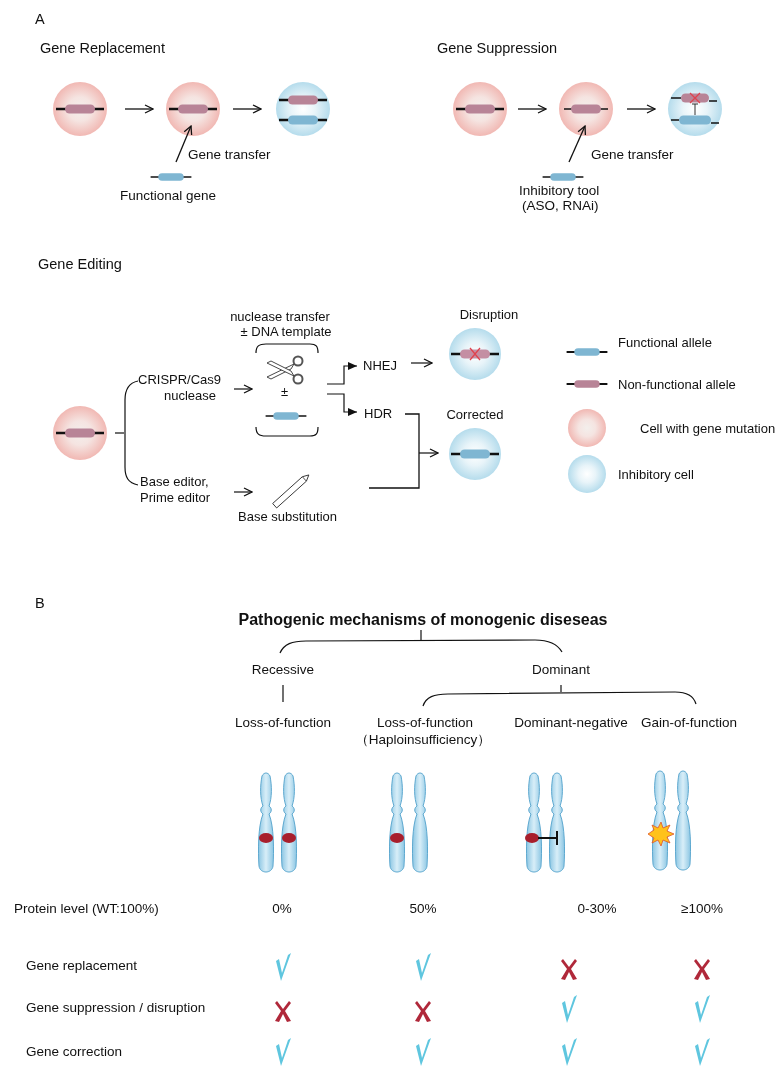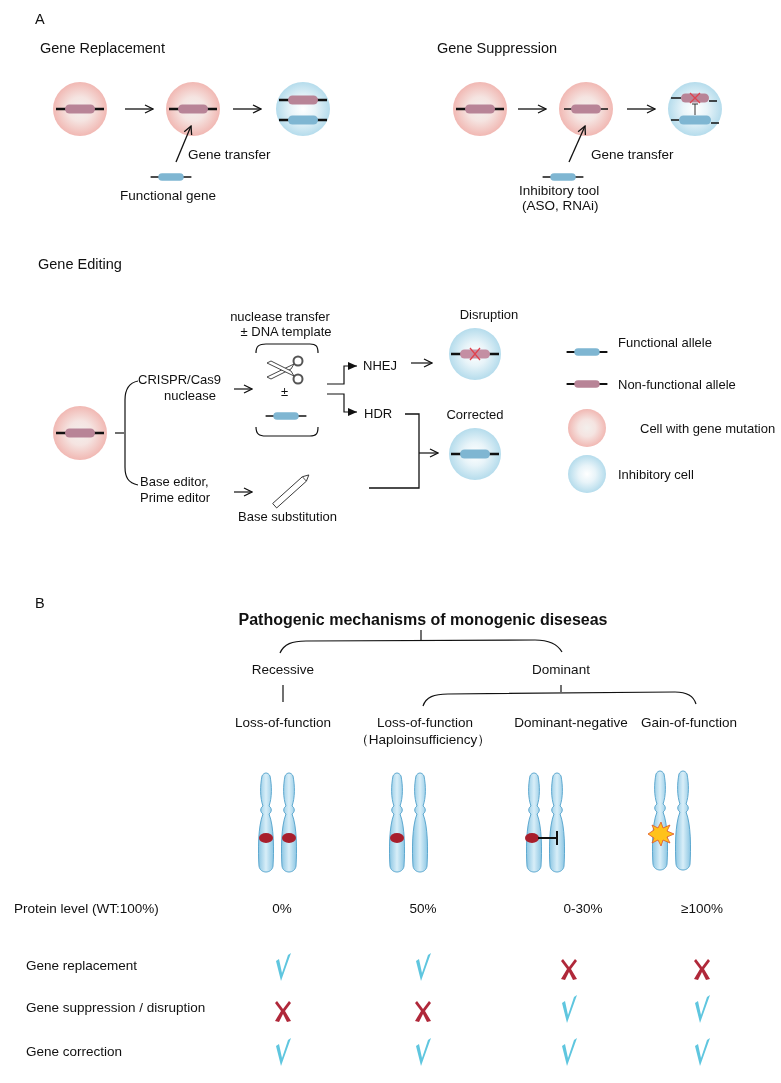--- a/index.html
+++ b/index.html
@@ -240,18 +240,18 @@
 
 <div class="t lbl ctr" style="left:283px;top:716px;">Loss-of-function</div>
 <div class="t lbl ctr" style="left:425px;top:716px;">Loss-of-function</div>
 <div class="t lbl ctr" style="left:423px;top:733px;">（Haploinsufficiency）</div>
 <div class="t lbl ctr" style="left:561px;top:716px;margin-left:10px;">Dominant-negative</div>
 <div class="t lbl ctr" style="left:689px;top:716px;">Gain-of-function</div>
 
 <div class="t lbl" style="left:14px;top:902px;">Protein level  (WT:100%)</div>
 <div class="t lbl ctr" style="left:282px;top:902px;">0%</div>
 <div class="t lbl ctr" style="left:423px;top:902px;">50%</div>
-<div class="t lbl ctr" style="left:583px;top:902px;">0-30%</div>
+<div class="t lbl ctr" style="left:597px;top:902px;">0-30%</div>
 <div class="t lbl ctr" style="left:702px;top:902px;">≥100%</div>
 
 <div class="t lbl" style="left:26px;top:959px;">Gene replacement</div>
 <div class="t lbl" style="left:26px;top:1001px;">Gene suppression / disruption</div>
 <div class="t lbl" style="left:26px;top:1045px;">Gene correction</div>
 
 </body></html>

